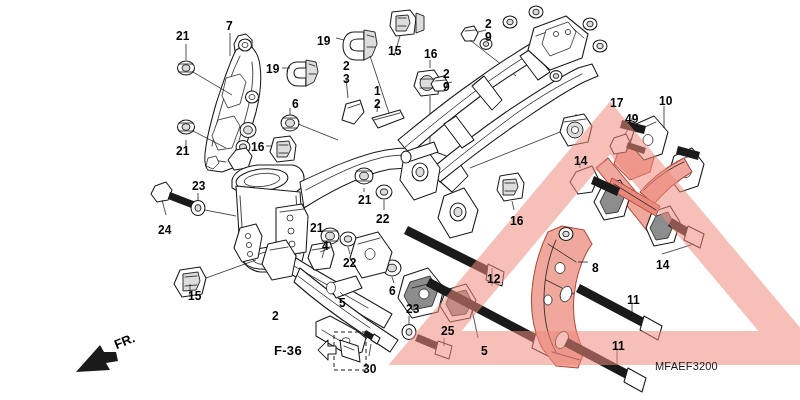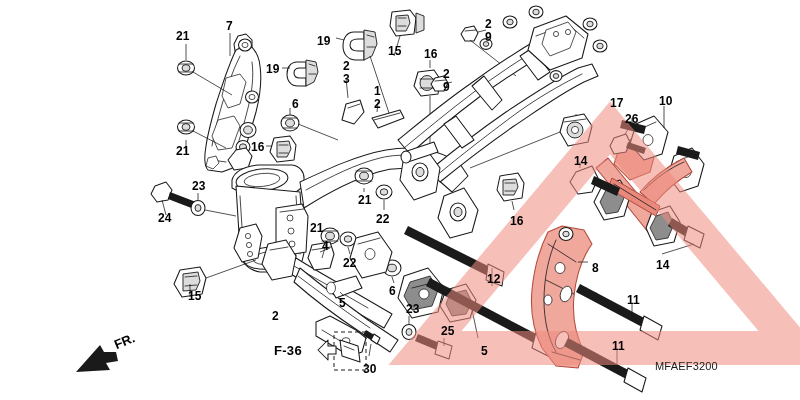--- a/index.html
+++ b/index.html
@@ -470,25 +470,25 @@
       <div class="cal stk" style="left: 343px; top: 60px;">2
 3</div>
       <div class="cal stk" style="left: 374px; top: 85px;">1
 2</div>
       <div class="cal stk" style="left: 443px; top: 68px;">2
 9</div>
       <div class="cal" style="left: 292px; top: 98px;">6</div>
       <div class="cal" style="left: 251px; top: 141px;">16</div>
       <div class="cal" style="left: 176px; top: 145px;">21</div>
       <div class="cal" style="left: 571px; top: 97px; margin-left: 39px;">17</div>
-      <div class="cal" style="left: 625px; top: 113px;">26</div>
+      <div class="cal" style="left: 625px; top: 113px;">49</div>
       <div class="cal" style="left: 659px; top: 95px;">10</div>
       <div class="cal" style="left: 574px; top: 155px;">14</div>
       <div class="cal" style="left: 192px; top: 180px;">23</div>
-      <div class="cal" style="left: 158px; top: 212px;">24</div>
+      <div class="cal" style="left: 158px; top: 224px;">24</div>
       <div class="cal" style="left: 358px; top: 194px;">21</div>
       <div class="cal" style="left: 376px; top: 213px;">22</div>
       <div class="cal" style="left: 510px; top: 215px;">16</div>
       <div class="cal" style="left: 310px; top: 222px;">21</div>
       <div class="cal" style="left: 322px; top: 240px;">4</div>
       <div class="cal" style="left: 343px; top: 257px;">22</div>
       <div class="cal" style="left: 487px; top: 273px; text-align: right;">12</div>
       <div class="cal" style="left: 389px; top: 285px;">6</div>
       <div class="cal" style="left: 592px; top: 262px;">8</div>
       <div class="cal" style="left: 656px; top: 259px;">14</div>

